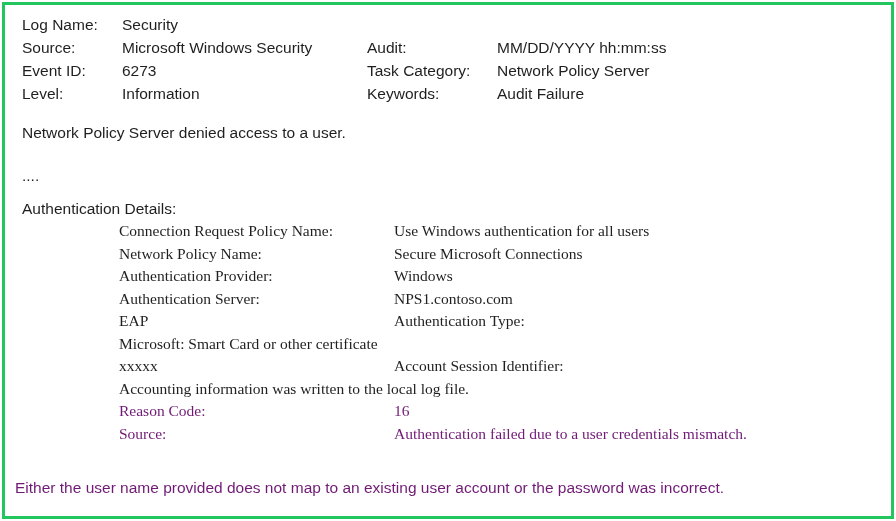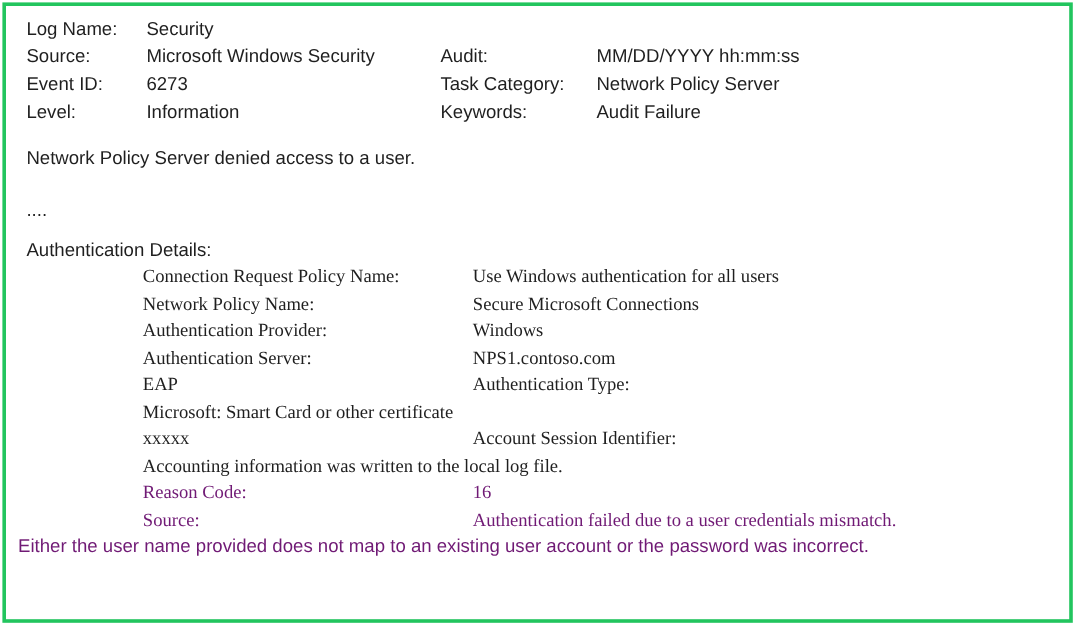--- a/index.html
+++ b/index.html
@@ -60,20 +60,21 @@
     line-height: 22.5px;
     white-space: nowrap;
   }
   .red {
     color: #701a75;
   }
   .footer-note {
     margin-left: -7px;
     line-height: 22.5px;
     white-space: nowrap;
+    margin-top: 32px;
   }
 </style>
 </head>
 <body>
 
 <div class="frame">
 
   <div>
     <div class="hdr-row">
       <span>Log Name:</span>

